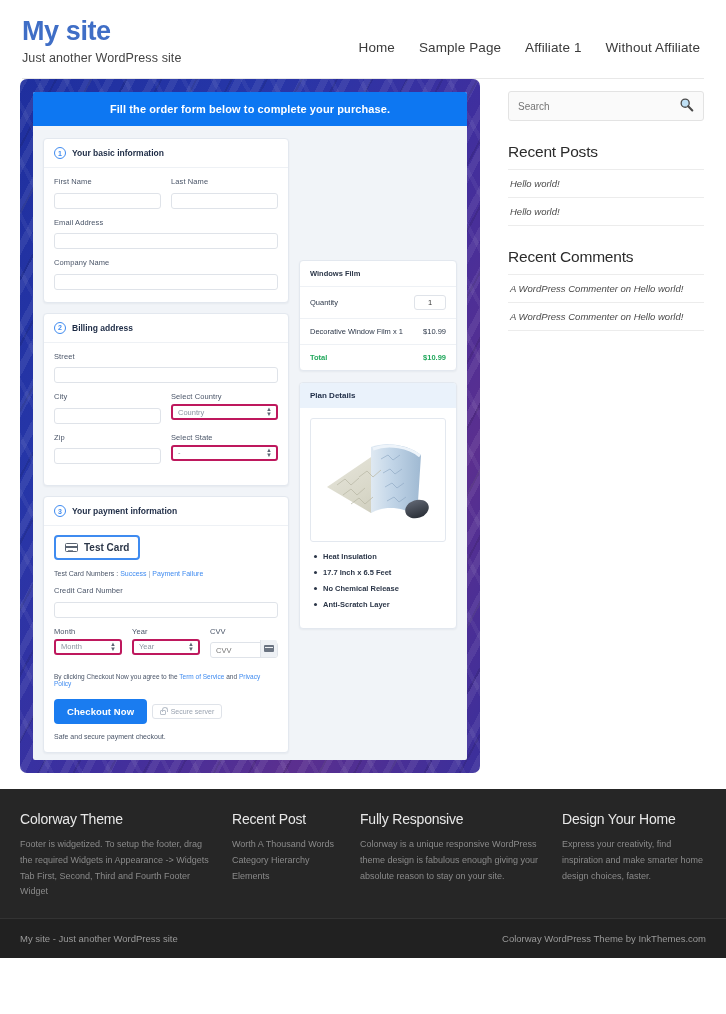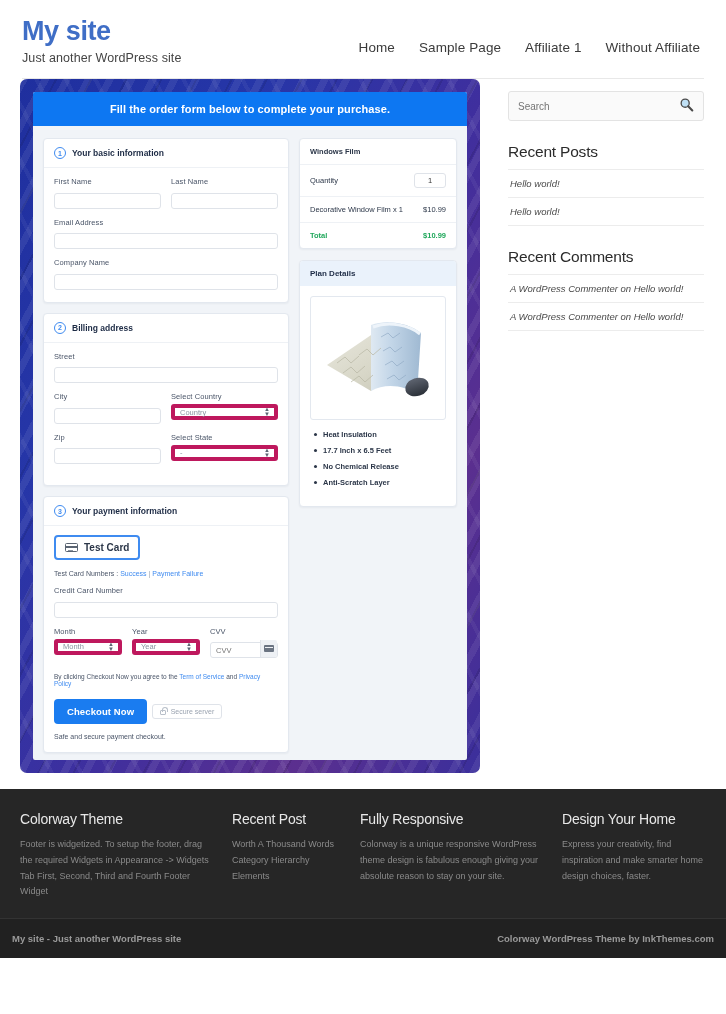--- a/index.html
+++ b/index.html
@@ -103,21 +103,21 @@
     text-align: center;
     font-size: 11px;
     font-weight: bold;
     padding: 11px 8px;
     letter-spacing: 0.1px;
   }
   .form-body {
     display: flex;
     gap: 10px;
     padding: 12px 10px;
-    align-items: flex-start;
+    align-items: center;
   }
   .left-forms { width: 246px; flex: 0 0 246px; }
   .right-forms { width: 158px; flex: 0 0 158px; }
 
   .card {
     background: #ffffff;
     border: 1px solid #e3e8ef;
     border-radius: 4px;
     margin-bottom: 10px;
     box-shadow: 0 1px 2px rgba(16,32,64,0.05);
@@ -164,21 +164,21 @@
   }
   .field { margin-bottom: 9px; }
   .field:last-child { margin-bottom: 0; }
   .field-row { display: flex; gap: 10px; }
   .field-row > .field { flex: 1; }
 
   .select-box {
     position: relative;
     width: 100%;
     height: 16px;
-    border: 4px solid #be185d;
+    border: 2px solid #be185d;
     border-radius: 3px;
     background: #fff;
     display: flex;
     align-items: center;
     padding: 0 14px 0 5px;
     font-size: 7.5px;
     color: #8a93a0;
   }
   .select-arrow {
     position: absolute;
@@ -427,25 +427,24 @@
   }
   .fw-list { list-style: none; }
   .fw-list li {
     color: #8a8a8a;
     font-size: 9px;
     line-height: 1.75;
   }
   .footer-bar {
     background: #212121;
     border-top: 1px solid #333;
-    padding: 14px 12px;
+    padding: 14px 20px;
     display: flex;
     justify-content: space-between;
     align-items: flex-end;
-    font-weight: bold;
   }
   .footer-bar span { color: #9a9a9a; font-size: 9.5px; }
 </style>
 </head>
 <body>
 
 <div class="site-header">
   <div class="brand-block">
     <div class="site-title">My site</div>
     <div class="site-tagline">Just another WordPress site</div>

